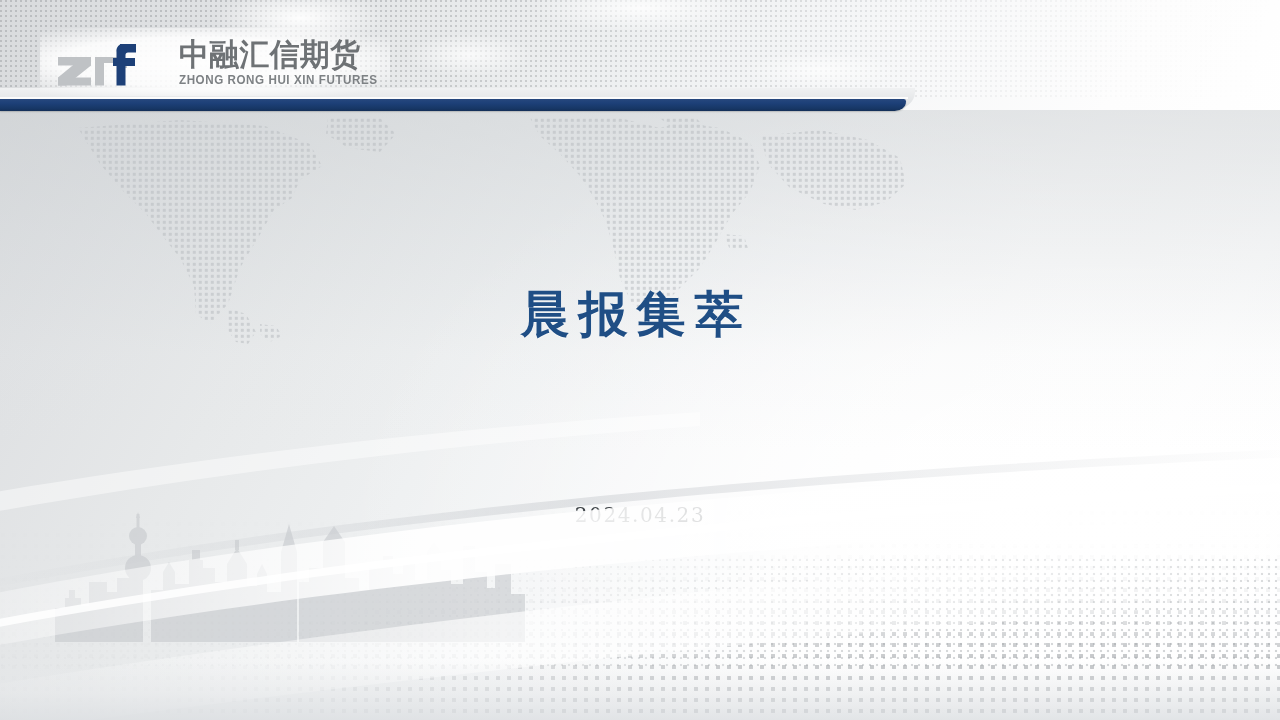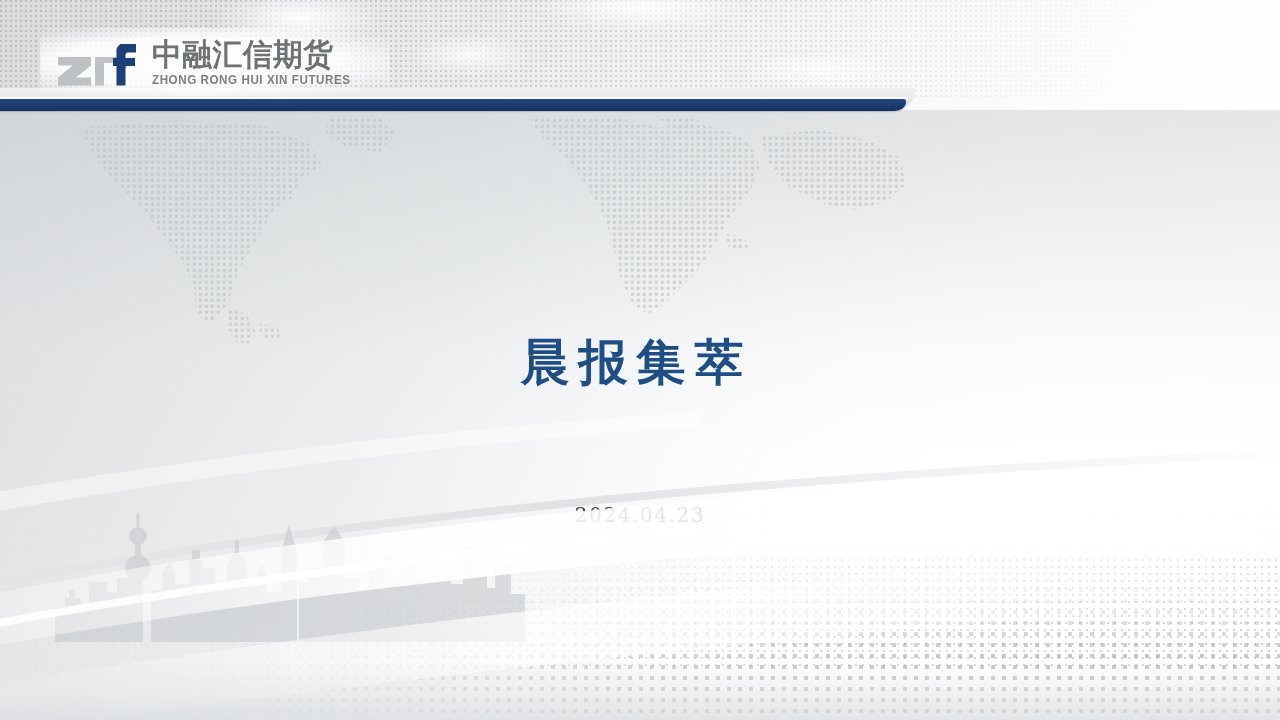--- a/index.html
+++ b/index.html
@@ -162,20 +162,21 @@
     width: 86px; height: 56px;
     margin-right: 8px;
     flex: 0 0 auto;
   }
   .logo-mark svg { display:block; width:100%; height:100%; }
   .logo-text {
     display: flex;
     flex-direction: column;
     justify-content: flex-start;
     padding-top: 2px;
+    margin-left: 27px;
   }
   .logo-cn {
     font-family: "DejaVu Sans", "Liberation Sans", sans-serif;
     font-size: 31px;
     font-weight: 700;
     letter-spacing: 0.5px;
     color: #6e7275;
     line-height: 1.08;
     white-space: nowrap;
     transform: scaleX(0.96);
@@ -200,21 +201,20 @@
     left: 0; right: 16px;
     top: 282px;
     text-align: center;
     font-family: "DejaVu Serif", "Liberation Serif", serif;
     font-size: 49px;
     font-weight: 700;
     letter-spacing: 9px;
     text-indent: 9px;
     color: #1f4e85;
     text-shadow: 0 1px 1px rgba(255,255,255,0.6);
-    margin-top: 48px;
   }
   .date {
     position: absolute;
     left: 0; right: 0;
     top: 503px;
     text-align: center;
     font-family: "DejaVu Serif", "Liberation Serif", serif;
     font-size: 20px;
     font-weight: 400;
     letter-spacing: 1.6px;

